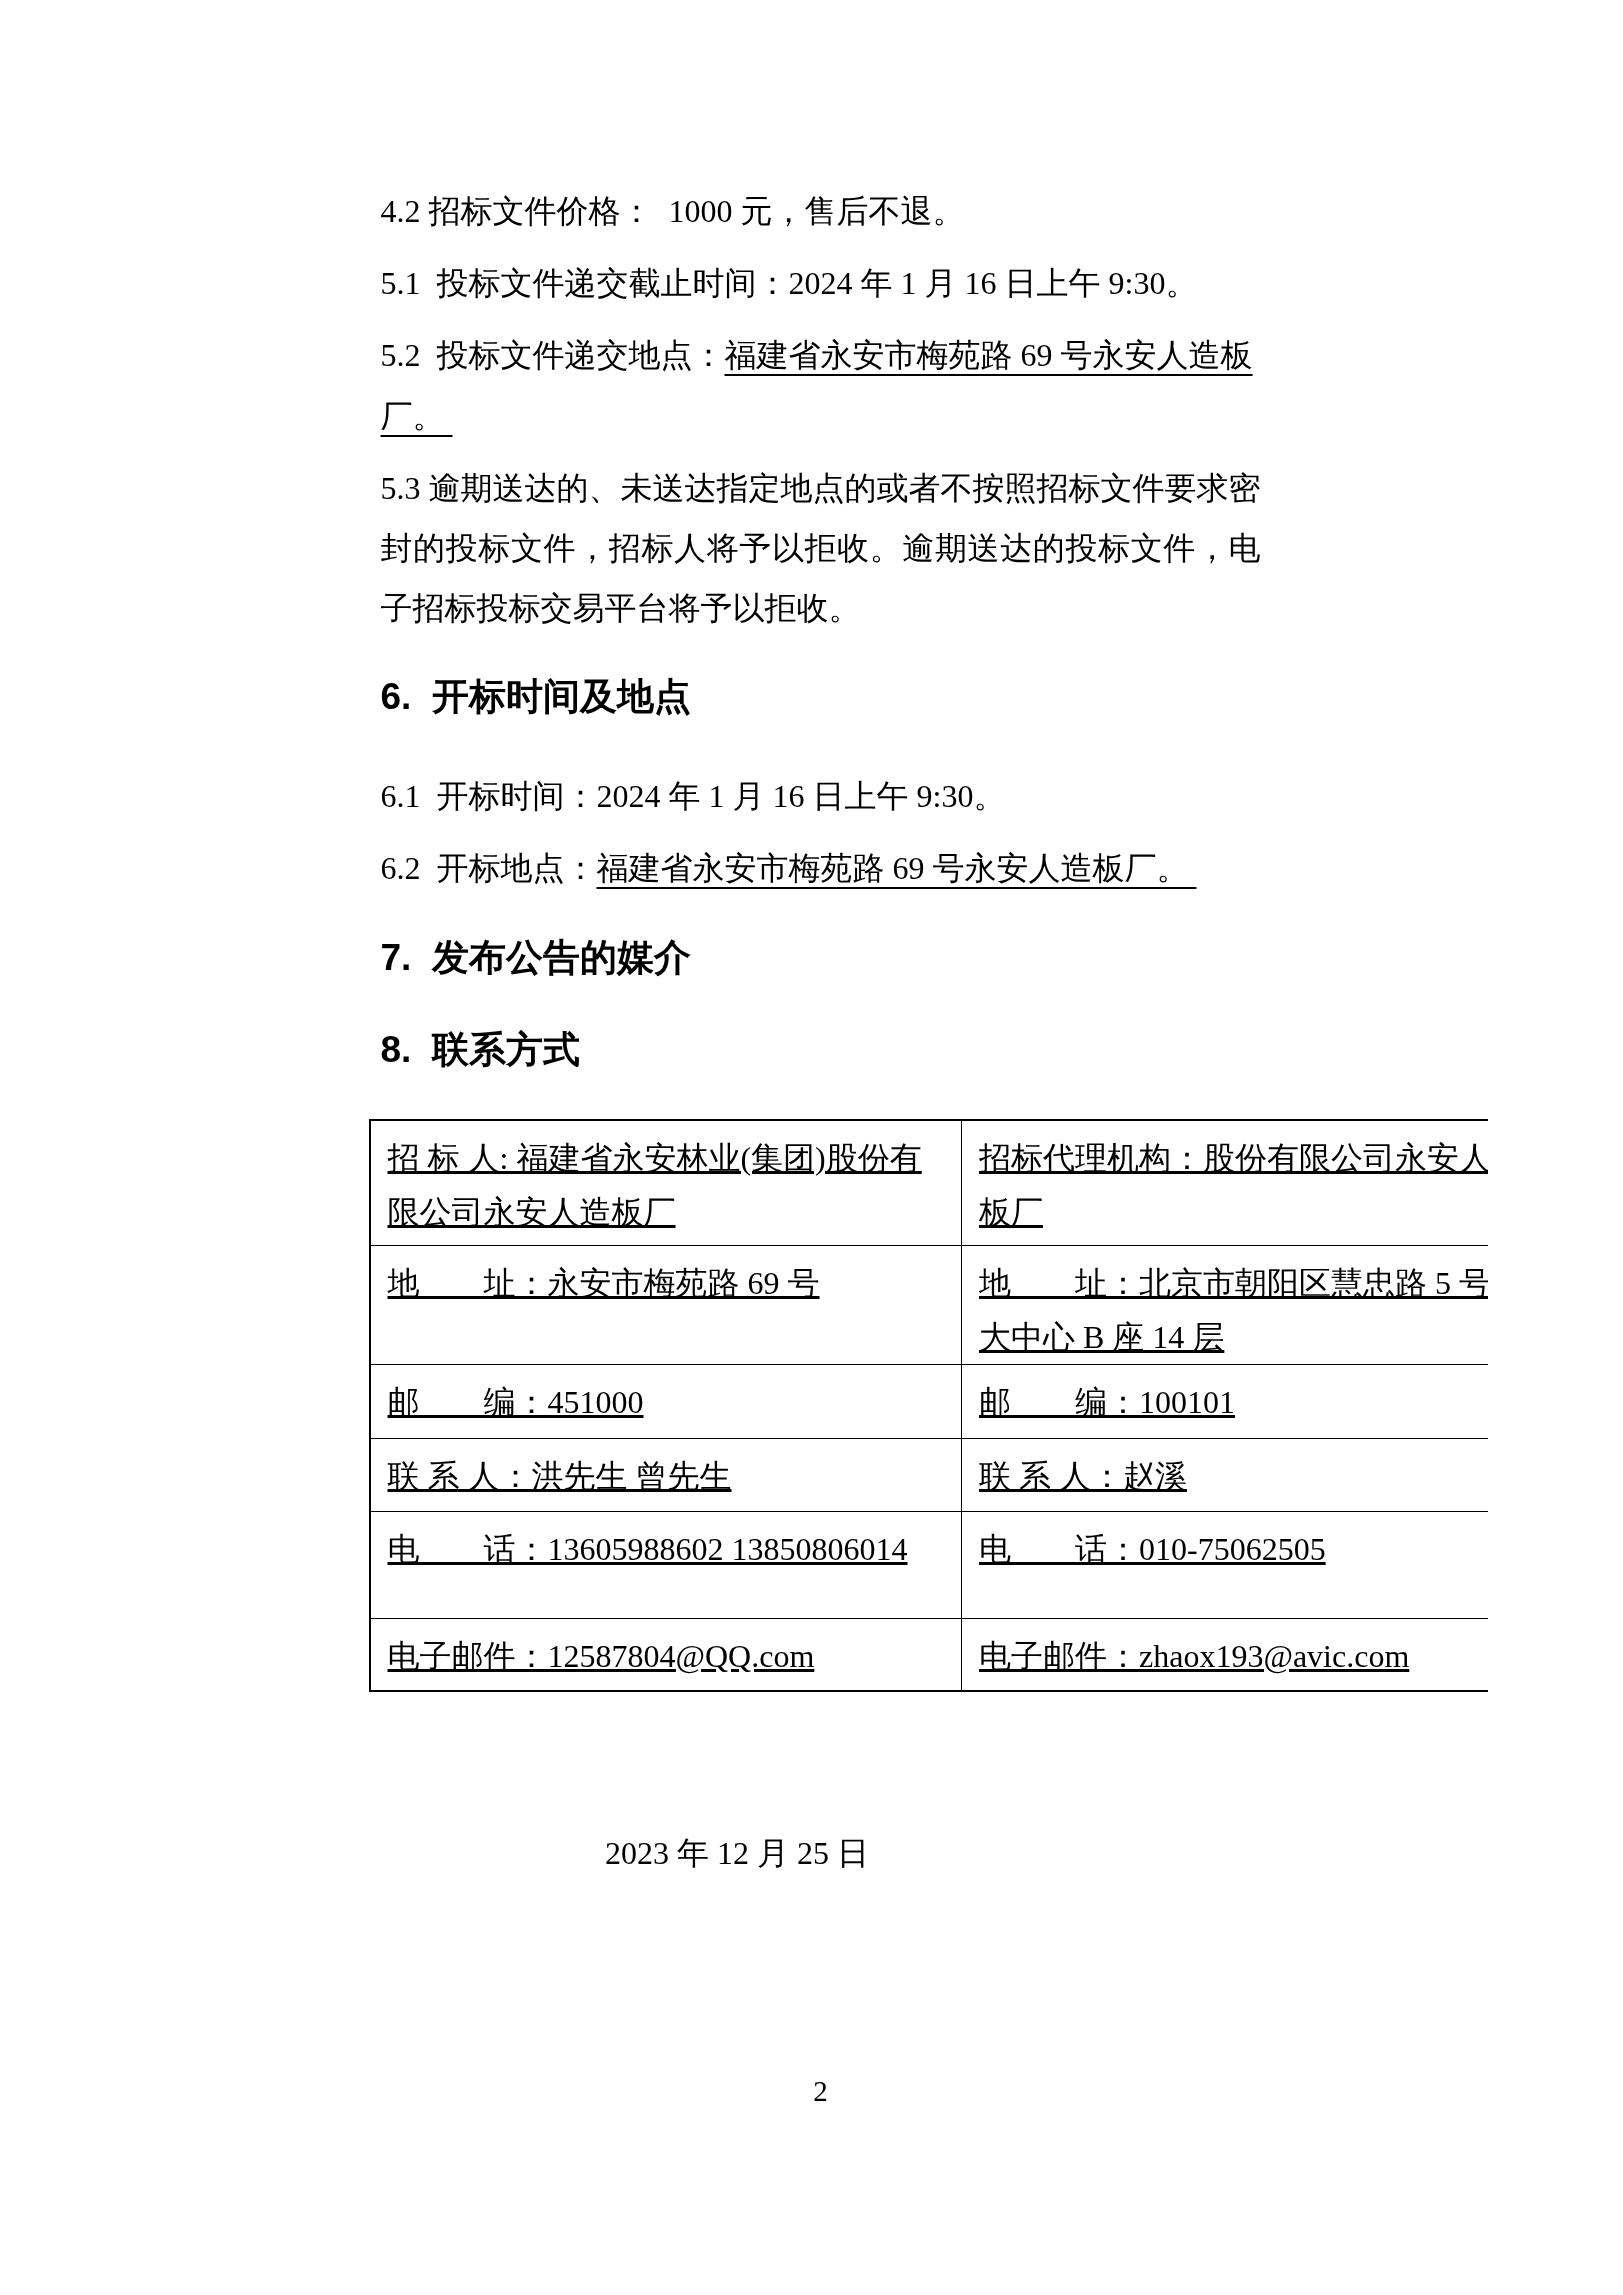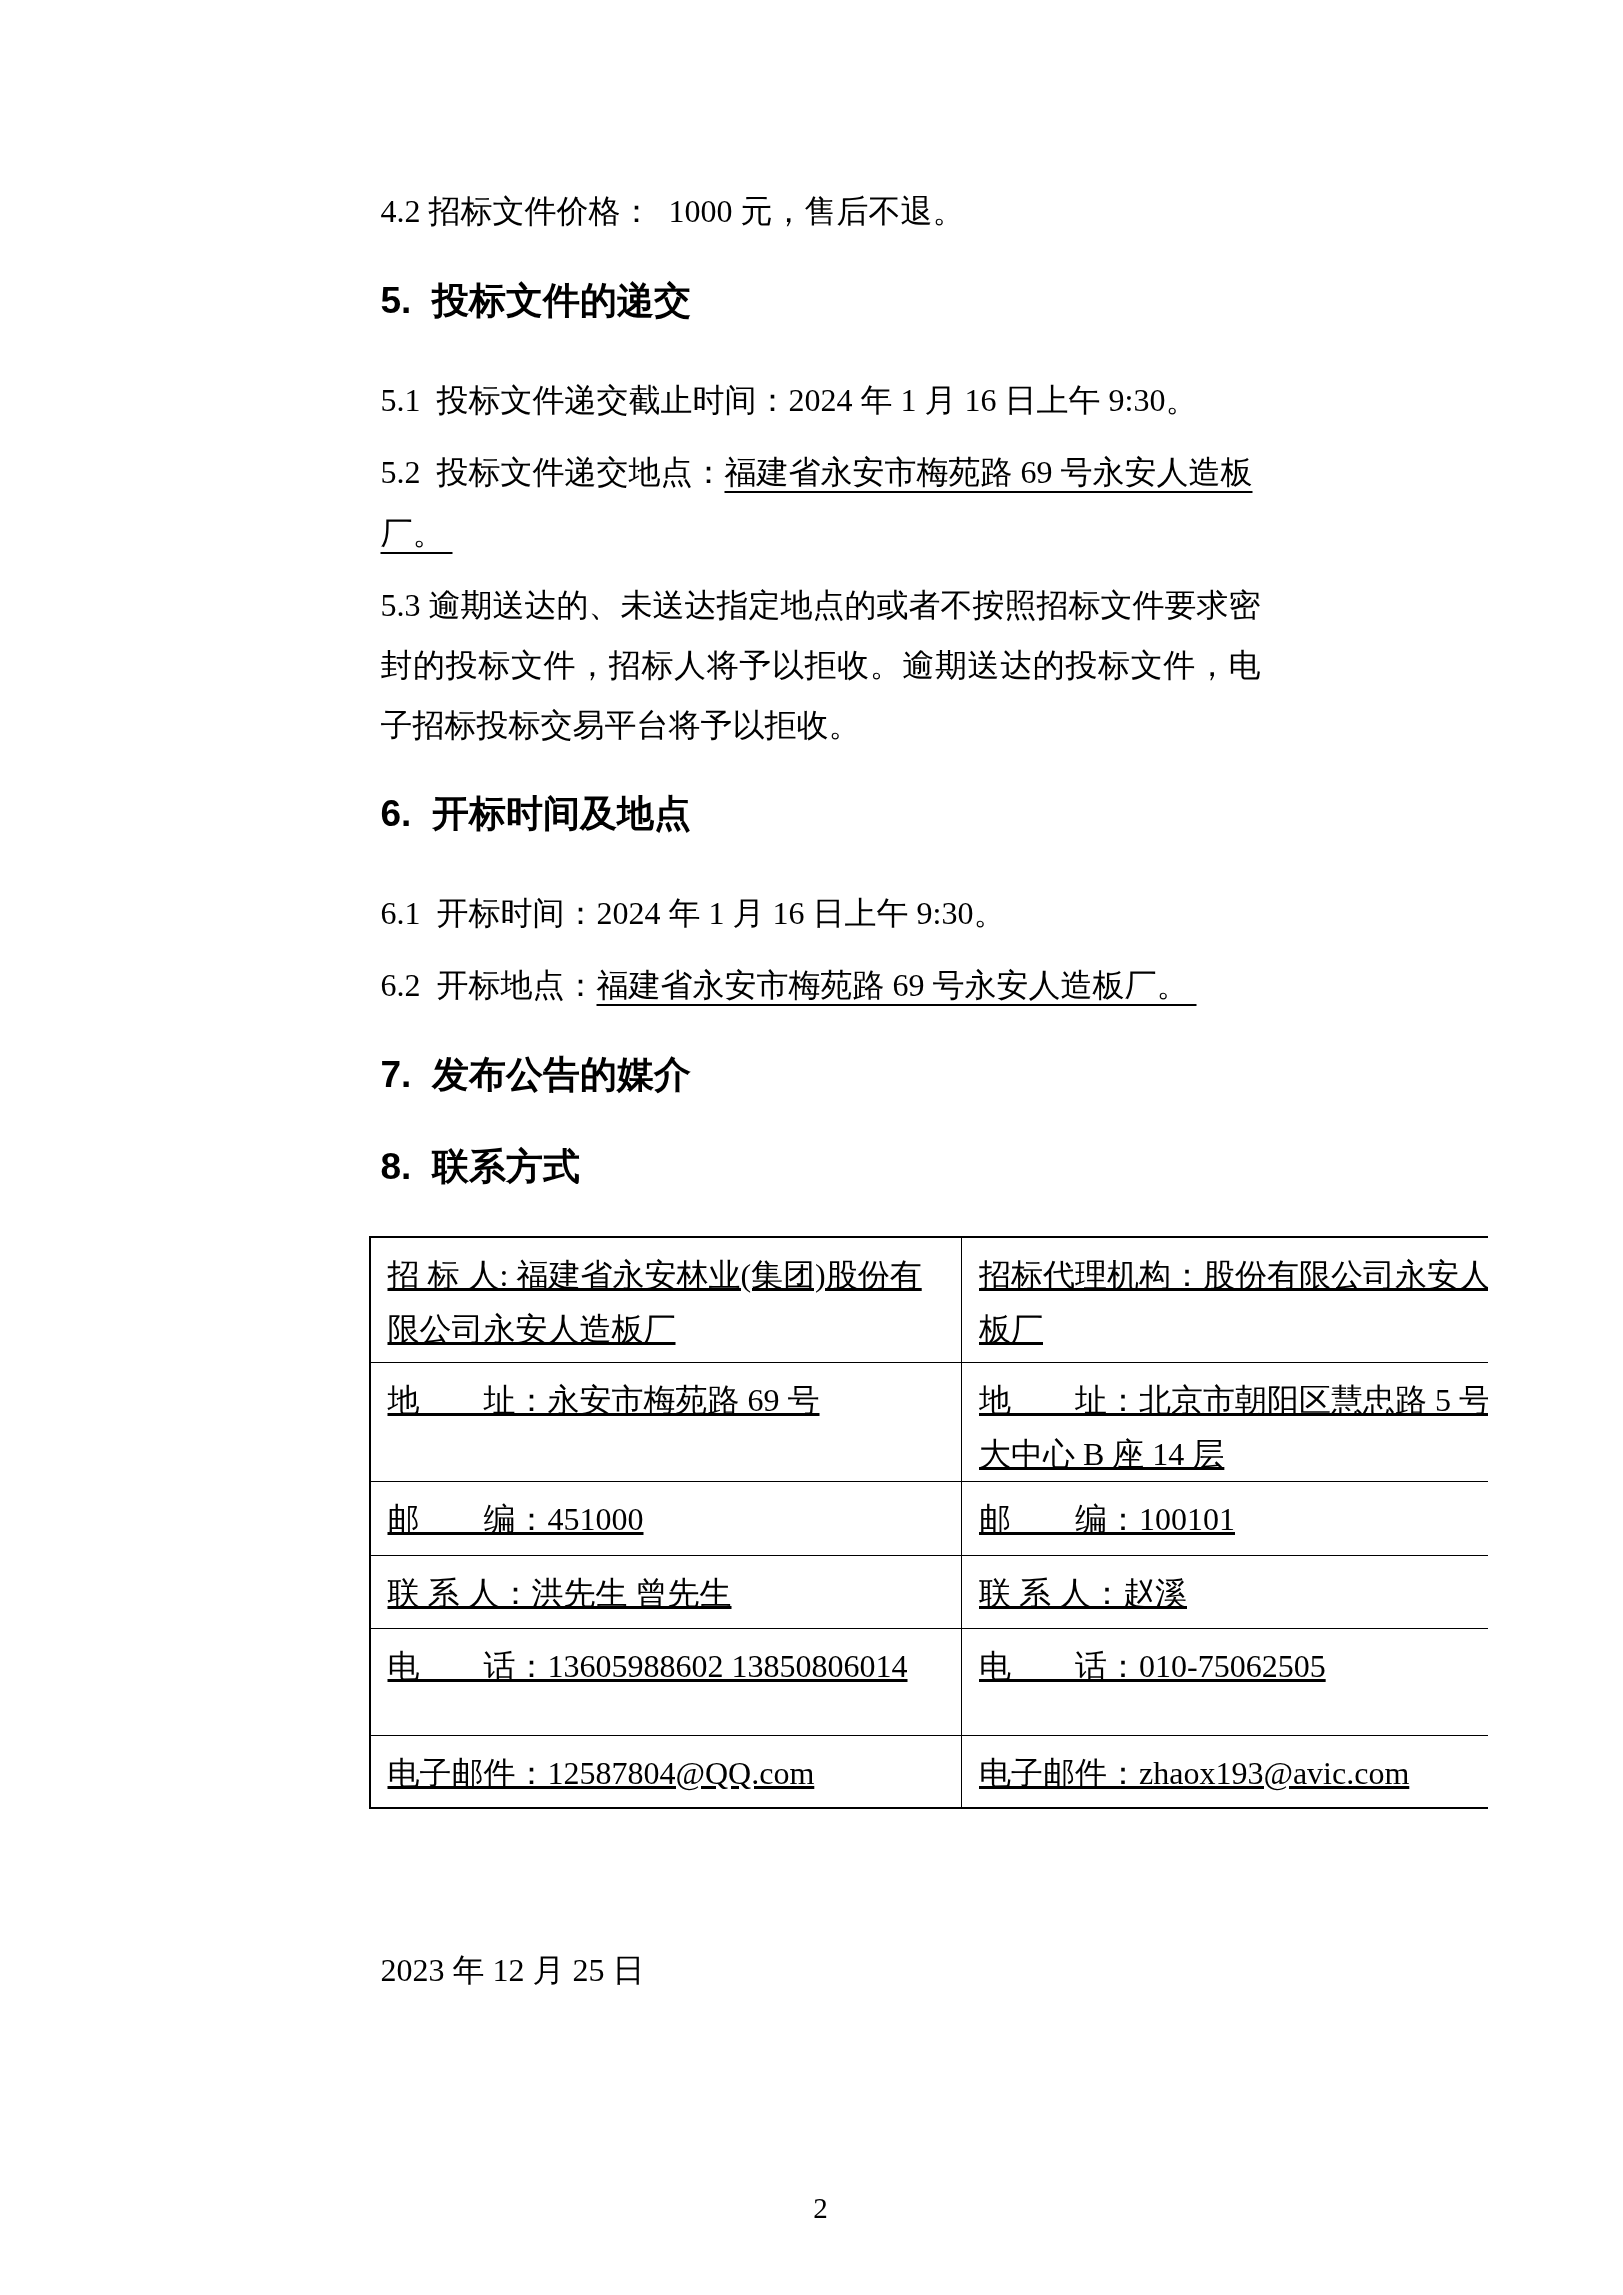--- a/index.html
+++ b/index.html
@@ -64,40 +64,39 @@
   col.c-left  { width: 592px; }
   col.c-right { width: 585px; }
   tr.r1 { height: 125px; }
   tr.r2 { height: 112px; }
   tr.r3 { height: 74px; }
   tr.r4 { height: 73px; }
   tr.r5 { height: 107px; }
   tr.r6 { height: 73px; }
   .doc-date {
     margin-top: 142px;
-    text-align: left;
+    text-align: center;
     padding-right: 167px;
     line-height: 39px;
     white-space: pre-wrap;
   }
   .page-number {
     margin-top: 201px;
     text-align: center;
     font-size: 29px;
     line-height: 34px;
   }
 </style>
 </head>
 <body>
 
 <div class="page">
 
   <p class="body-line">4.2 招标文件价格：  1000 元，售后不退。</p>
 
-  <h2 class="sec-heading">5.  投标文件的递交</h2>
 
   <p class="body-line">5.1  投标文件递交截止时间：2024 年 1 月 16 日上午 9:30。</p>
 
   <p class="body-line"><span>5.2  投标文件递交地点：</span><span class="u">福建省永安市梅苑路 69 号永安人造板厂。 </span></p>
 
   <p class="para">5.3 逾期送达的、未送达指定地点的或者不按照招标文件要求密封的投标文件，招标人将予以拒收。逾期送达的投标文件，电子招标投标交易平台将予以拒收。</p>
 
   <h2 class="sec-heading">6.  开标时间及地点</h2>
 
   <p class="body-line">6.1  开标时间：2024 年 1 月 16 日上午 9:30。</p>

